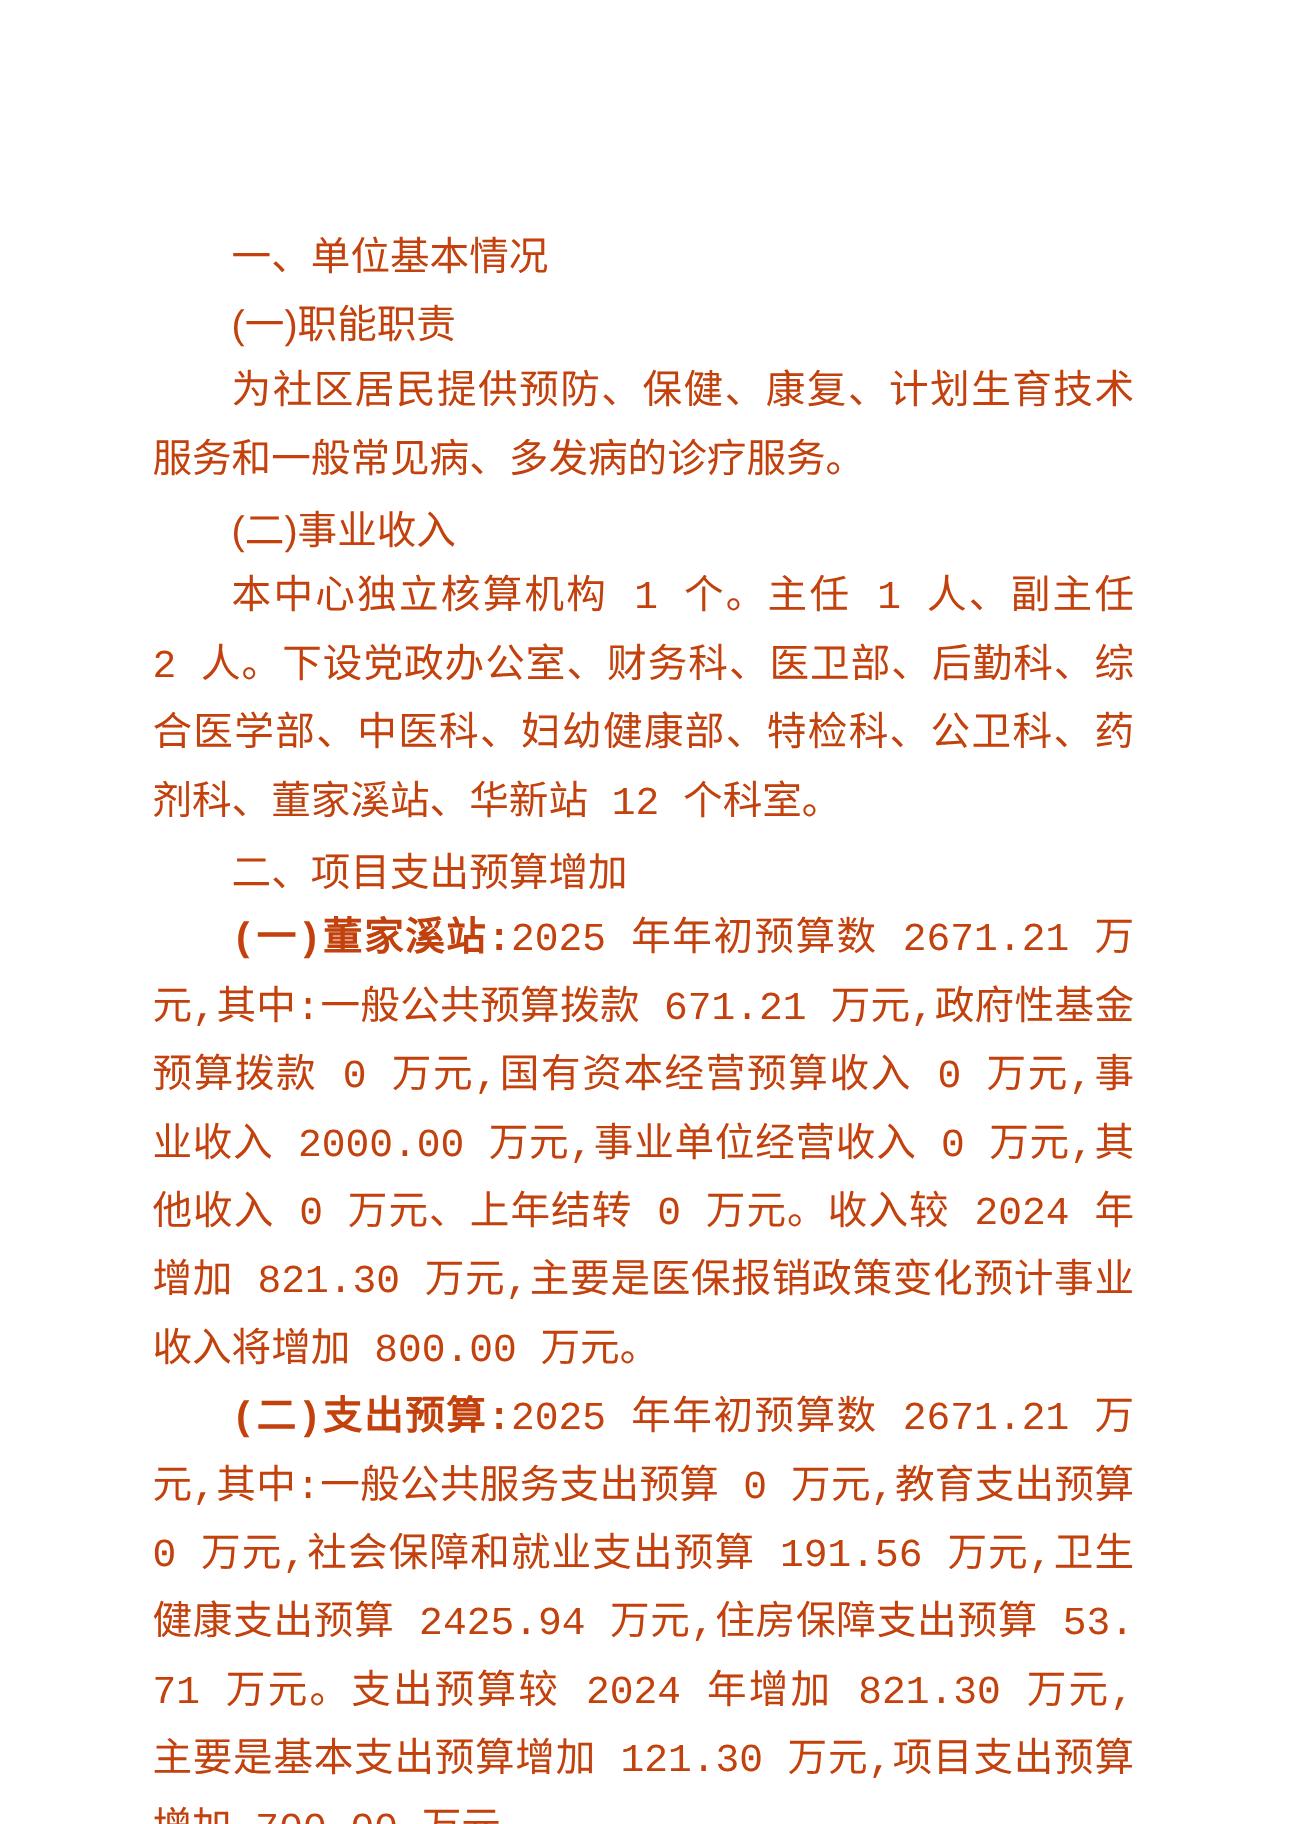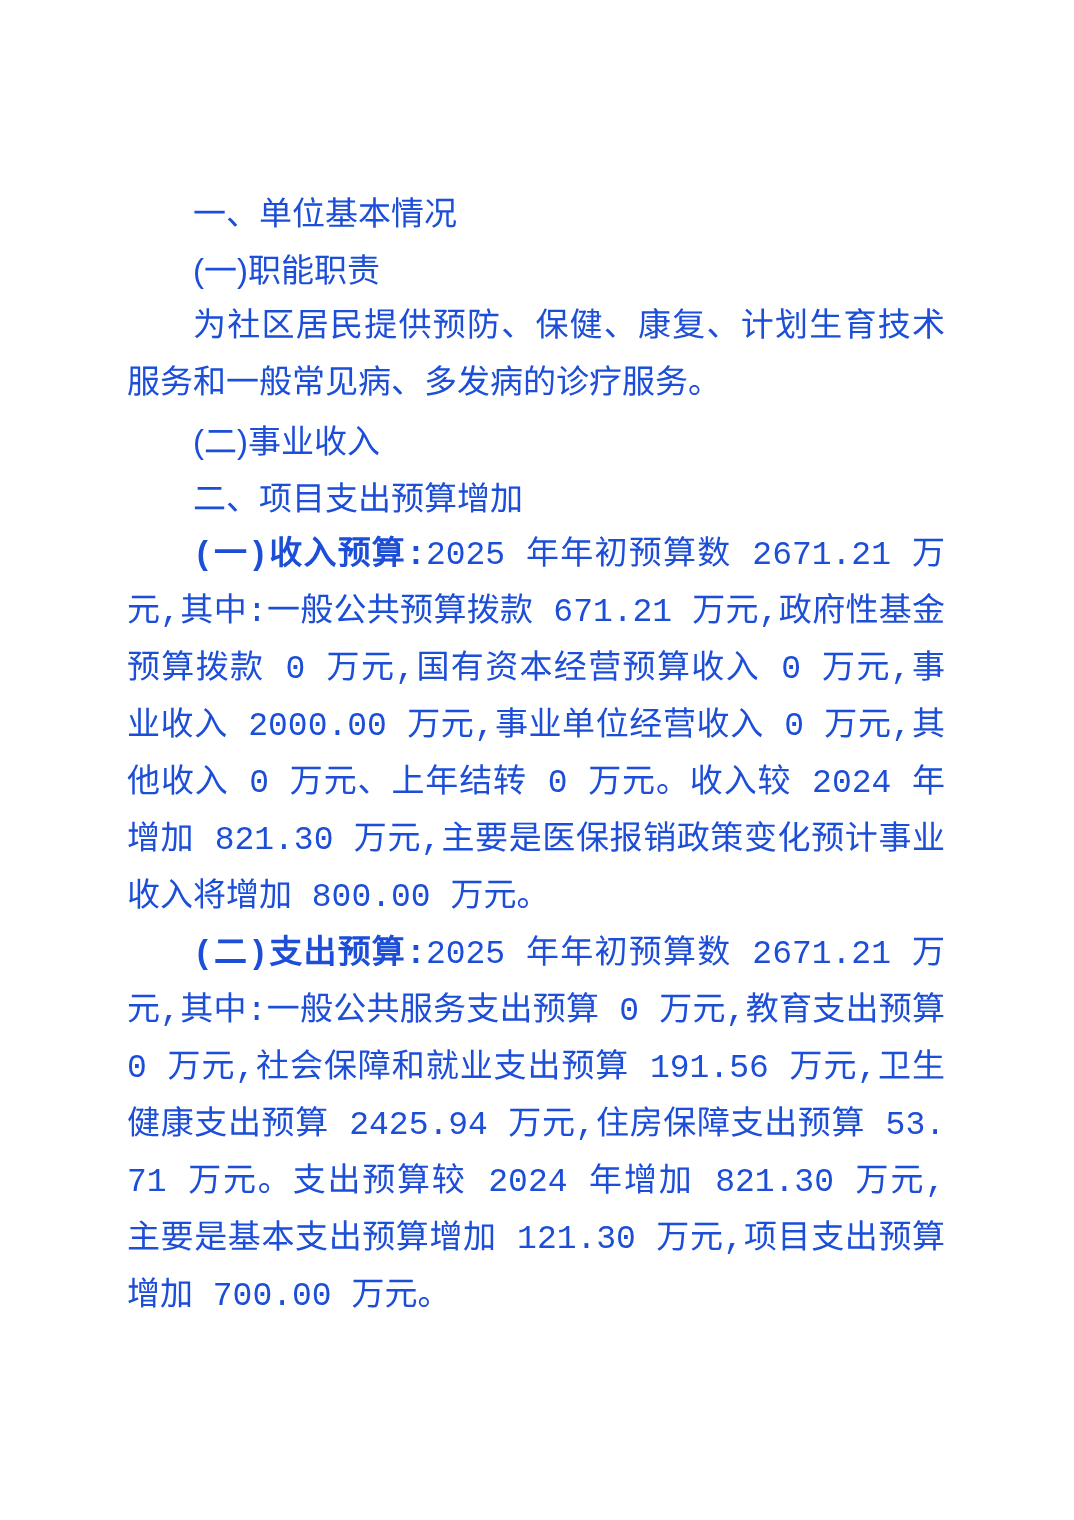--- a/index.html
+++ b/index.html
@@ -11,21 +11,21 @@
     width: 1074px;
     height: 1520px;
     overflow: hidden;
     font-family: "Liberation Serif", "DejaVu Serif", serif;
   }
   .page {
     box-sizing: border-box;
     width: 1074px;
     height: 1520px;
     padding: 185px 129px 0 127px;
-    color: #1d4ed8;
+    color: #c2410c;
     background: #ffffff;
   }
   .page p, .page h2 {
     margin: 0;
     font-size: 33px;
     line-height: 57px;
     text-indent: 2em;
     text-align: justify;
     text-justify: inter-character;
     font-weight: normal;
@@ -58,20 +58,21 @@
 <div class="page">
 
   <h2 class="h-black">一、单位基本情况</h2>
 
   <p class="kai">(一)职能职责</p>
 
   <p class="body-text">为社区居民提供预防、保健、康复、计划生育技术服务和一般常见病、多发病的诊疗服务。</p>
 
   <p class="kai">(二)事业收入</p>
 
+  <p class="body-text">本中心独立核算机构 1 个。主任 1 人、副主任 2 人。下设党政办公室、财务科、医卫部、后勤科、综合医学部、中医科、妇幼健康部、特检科、公卫科、药剂科、董家溪站、华新站 12 个科室。</p>
 
   <h2 class="h-black">二、项目支出预算增加</h2>
 
-  <p class="body-text"><span class="kai-inline">(一)收入预算:</span><span>2025 年年初预算数 2671.21 万元,其中:一般公共预算拨款 671.21 万元,政府性基金预算拨款 0 万元,国有资本经营预算收入 0 万元,事业收入 2000.00 万元,事业单位经营收入 0 万元,其他收入 0 万元、上年结转 0 万元。收入较 2024 年增加 821.30 万元,主要是医保报销政策变化预计事业收入将增加 800.00 万元。</span></p>
+  <p class="body-text"><span class="kai-inline">(一)董家溪站:</span><span>2025 年年初预算数 2671.21 万元,其中:一般公共预算拨款 671.21 万元,政府性基金预算拨款 0 万元,国有资本经营预算收入 0 万元,事业收入 2000.00 万元,事业单位经营收入 0 万元,其他收入 0 万元、上年结转 0 万元。收入较 2024 年增加 821.30 万元,主要是医保报销政策变化预计事业收入将增加 800.00 万元。</span></p>
 
   <p class="body-text"><span class="kai-inline">(二)支出预算:</span><span>2025 年年初预算数 2671.21 万元,其中:一般公共服务支出预算 0 万元,教育支出预算 0 万元,社会保障和就业支出预算 191.56 万元,卫生健康支出预算 2425.94 万元,住房保障支出预算 53.71 万元。支出预算较 2024 年增加 821.30 万元,主要是基本支出预算增加 121.30 万元,项目支出预算增加 700.00 万元。</span></p>
 
 </div>
 
 </body></html>

